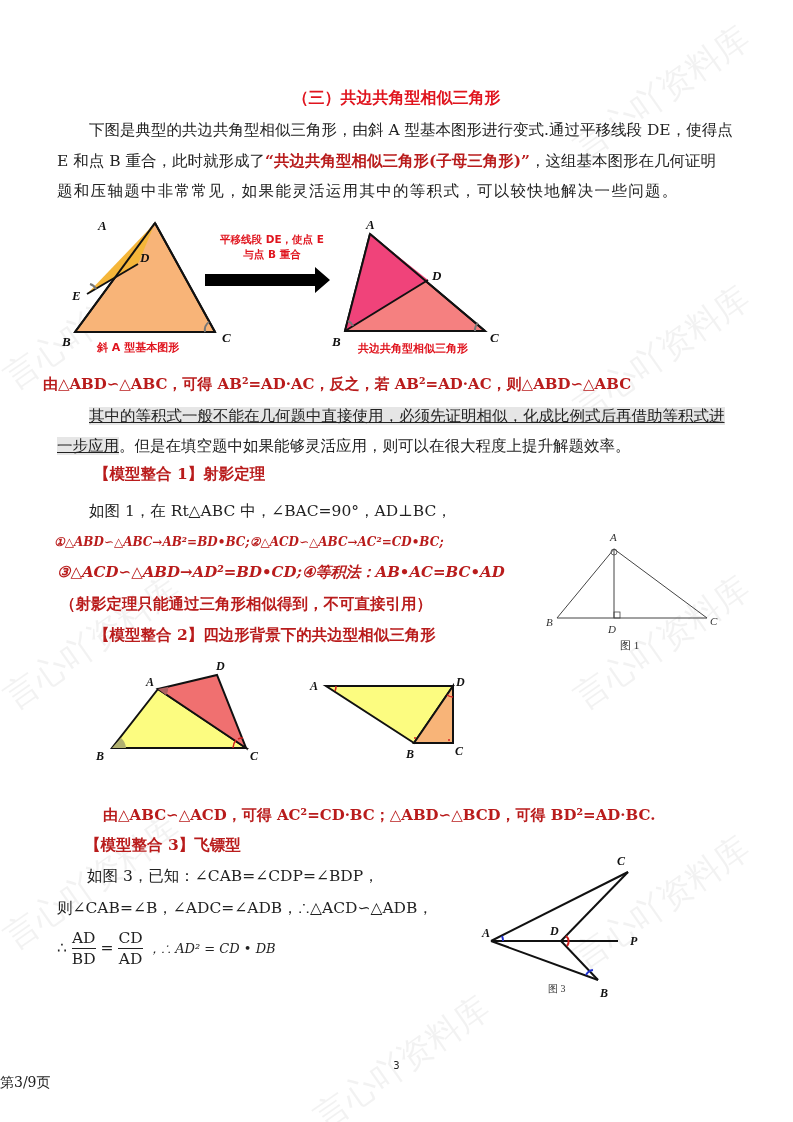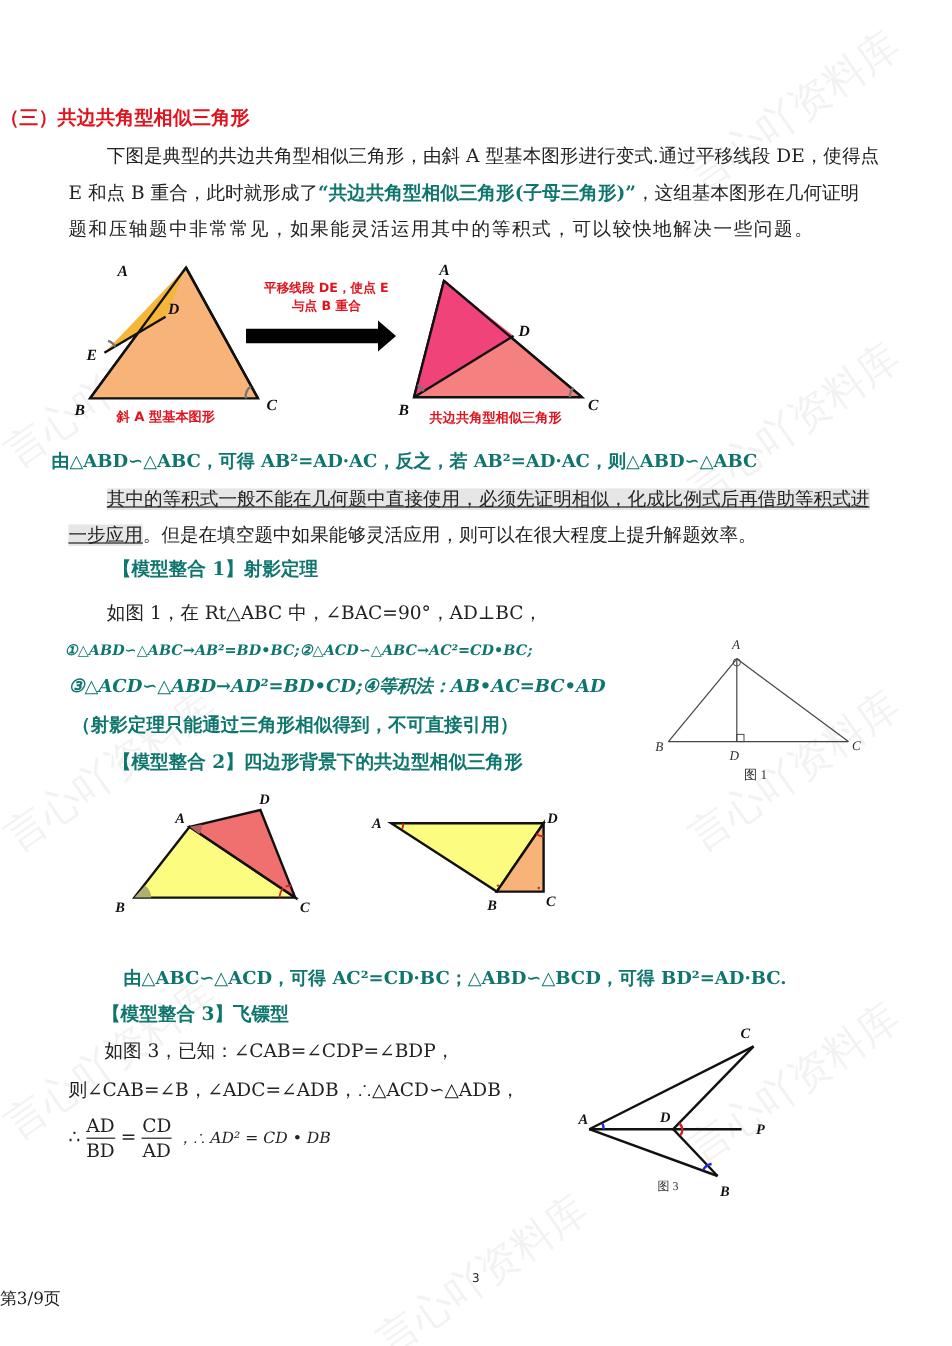--- a/index.html
+++ b/index.html
@@ -1,23 +1,23 @@
 <!DOCTYPE html>
 <html><head>
 <meta charset="utf-8">
 <style>
   html, body { margin: 0; padding: 0; background: #ffffff; }
   body { width: 793px; height: 1122px; position: relative; overflow: hidden;
          font-family: "DejaVu Serif", "Liberation Serif", serif; color: #222; }
   .abs { position: absolute; }
-  .red { color: #0f766e; }
+  .red { color: #b91c1c; }
   .bold { font-weight: bold; }
   .it { font-style: italic; }
   .line { font-size: 15.5px; line-height: 20px; white-space: nowrap; }
-  .title { left: 0; width: 793px; top: 88px; font-size: 16px; font-weight: bold; color: #e0141e; }
+  .title { left: 0; width: 793px; top: 88px; text-align: center; font-size: 16px; font-weight: bold; color: #e0141e; }
   .hl { background: #e6e6e6; text-decoration: underline; }
   .wm { position: absolute; color: rgba(0,0,0,0.05); font-size: 34px; transform: rotate(-35deg); font-family: "DejaVu Sans", sans-serif; pointer-events: none; white-space: nowrap; }
   svg text { font-family: "Liberation Serif", serif; }
   .cap { font-family: "DejaVu Sans", sans-serif; font-size: 11px; font-weight: bold; fill: #e0141e; }
   .frac { display: inline-block; vertical-align: middle; text-align: center; }
   .frac span { display: block; line-height: 20px; }
   .frac .num { border-bottom: 1px solid #222; }
 </style>
 </head>
 <body>

